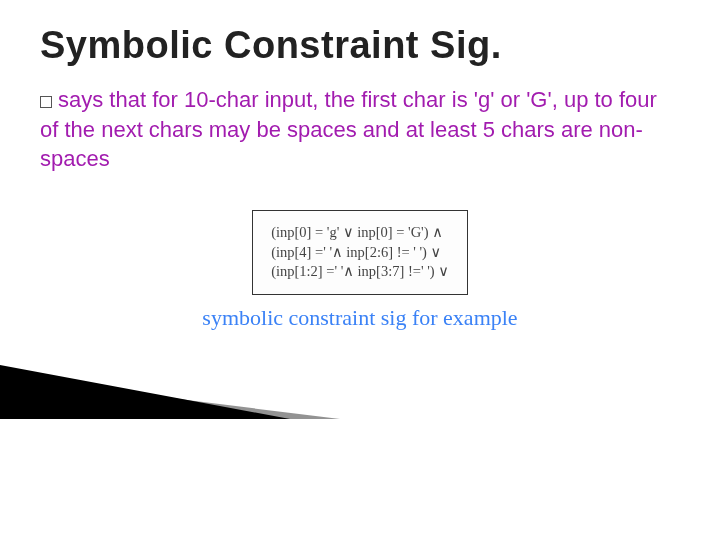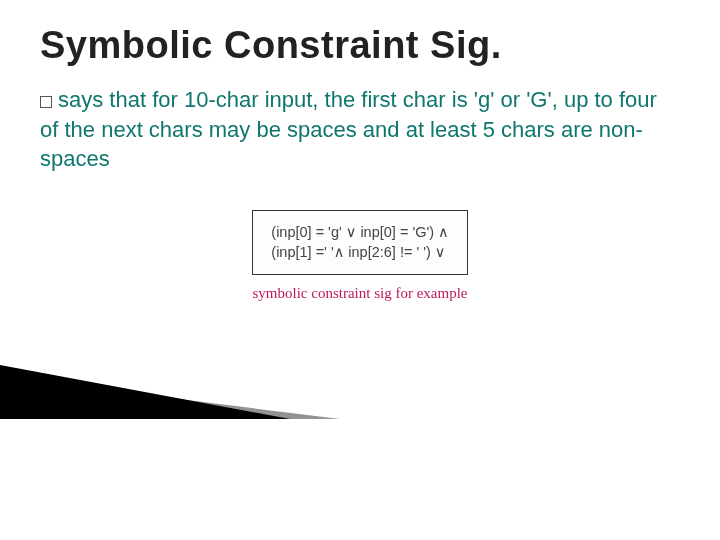--- a/index.html
+++ b/index.html
@@ -1,37 +1,37 @@
 <!DOCTYPE html>
 <html><head>
 <meta charset="utf-8">
 <style>
   * { margin: 0; padding: 0; box-sizing: border-box; }
   html, body { width: 720px; height: 540px; background: #fff; font-family: "Trebuchet MS", "Lucida Sans", sans-serif; overflow: hidden; }
   .slide { position: relative; width: 720px; height: 419px; padding: 24px 40px 0 40px; }
   .title { font-size: 38px; font-weight: 700; color: #222; letter-spacing: 0.5px; margin-bottom: 18px; }
-  .body-text { font-size: 22px; line-height: 1.35; color: #0f766e; max-width: 620px; }
+  .body-text { font-size: 22px; line-height: 1.35; color: #a21caf; max-width: 620px; }
   .bullet-sq { display: inline-block; width: 12px; height: 12px; border: 1.5px solid #555; margin-right: 6px; vertical-align: -1px; }
   .constraint-area { margin-top: 36px; text-align: center; }
   .constraint-box {
     display: inline-block;
     border: 1px solid #333;
     padding: 12px 18px 12px 18px;
     text-align: left;
-    font-family: Liberation Sans, sans-serif;
+    font-family: Liberation Serif, serif;
     font-size: 14.5px;
     line-height: 1.35;
     color: #444;
     background: #fdfdfd;
   }
   .caption {
     margin-top: 10px;
     font-family: Georgia, "Times New Roman", serif;
-    font-size: 15px;
-    color: #be185d;
+    font-size: 22px;
+    color: #3b82f6;
   }
   
   .wedge1 {
     position: absolute;
     left: 0; bottom: 0;
     width: 0; height: 0;
     border-left: 0 solid transparent;
     border-right: 290px solid transparent;
     border-bottom: 54px solid #000;
   }
@@ -52,20 +52,21 @@
 
   <div class="title">Symbolic Constraint Sig.</div>
 
   <p class="body-text">
     <span class="bullet-sq"></span><span>says</span><span> that for 10-char input, the first char is 'g' or 'G', up to four of the next chars may be spaces and at least 5 chars are non-spaces</span>
   </p>
 
   <div class="constraint-area">
     <div class="constraint-box">
       <div>(inp[0] = 'g' ∨ inp[0] = 'G') ∧</div>
-      <div>(inp[1] =' '∧ inp[2:6] != ' ') ∨</div>
+      <div>(inp[4] =' '∧ inp[2:6] != ' ') ∨</div>
+      <div>(inp[1:2] =' '∧ inp[3:7] !=' ') ∨</div>
     </div>
     <div class="caption">symbolic constraint sig for example</div>
   </div>
 
   <div class="wedge2"></div>
   <div class="wedge1"></div>
 </div>
 
 </body></html>

